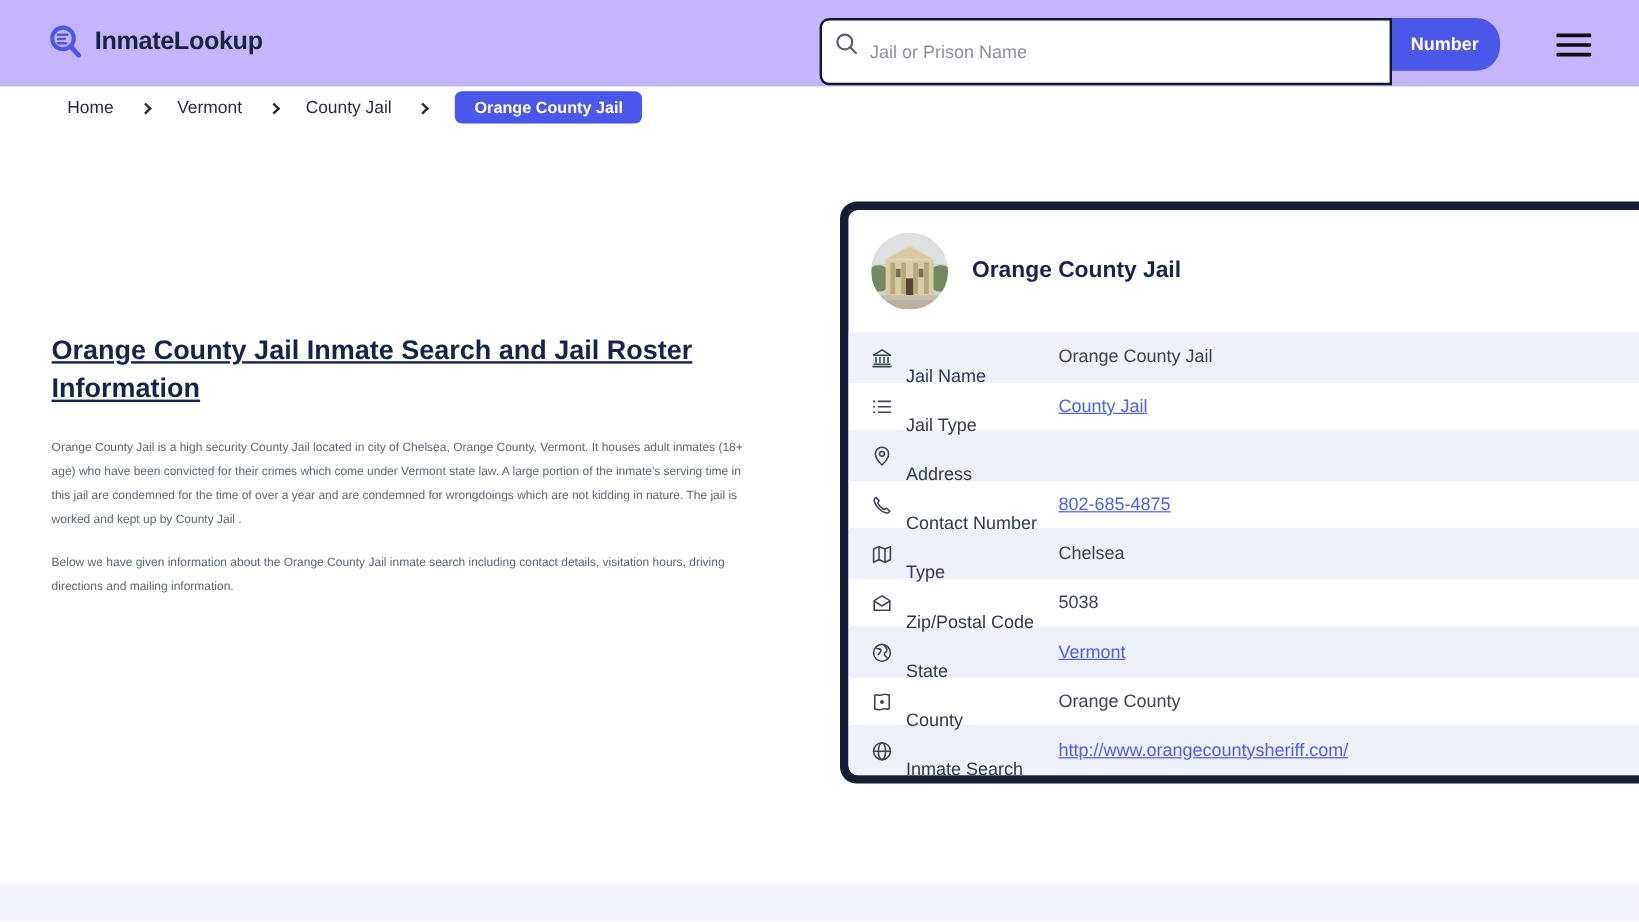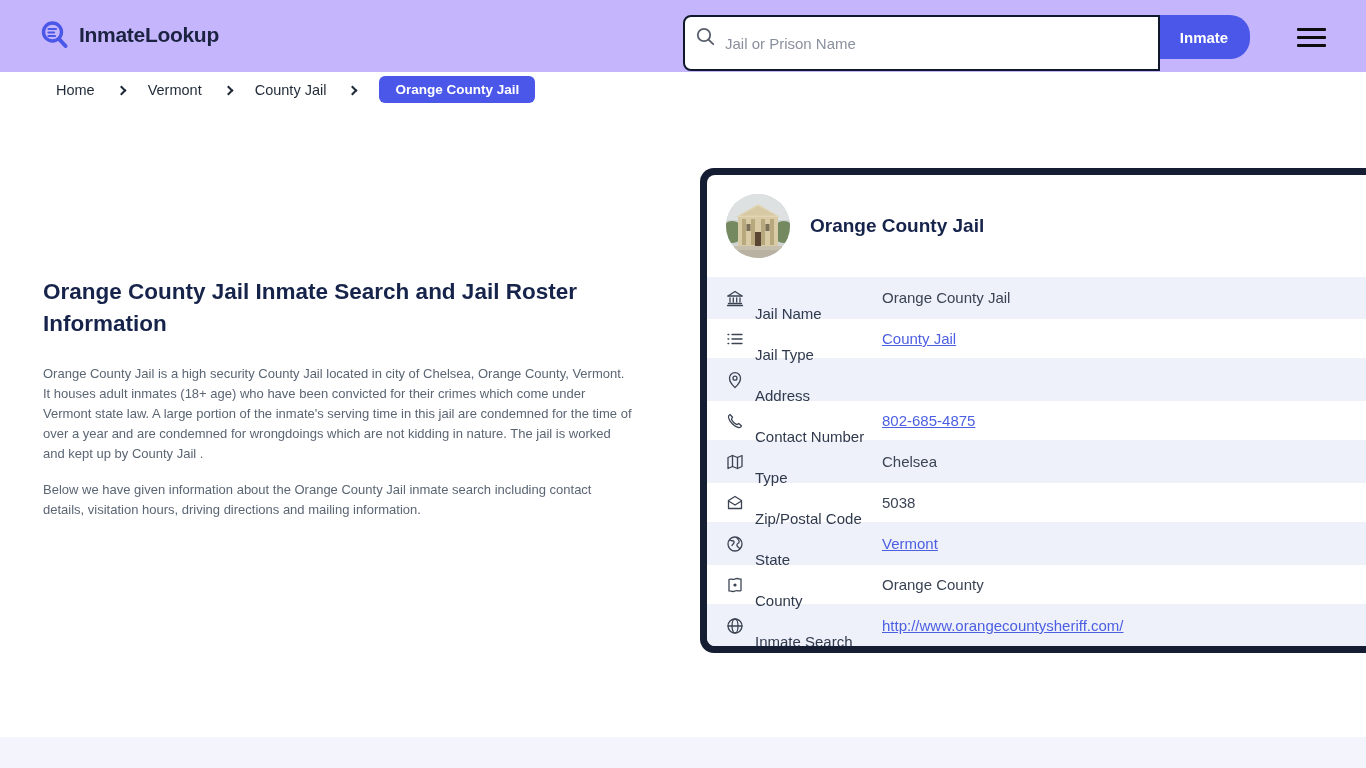--- a/index.html
+++ b/index.html
@@ -29,22 +29,22 @@
   
   .breadcrumb { position:absolute; left:56px; top:76px; display:flex; align-items:center; gap:23px; }
   .crumb { font-size:14.5px; color:#1f2937; cursor:pointer; }
   .chev { width:7px; height:7px; border-top:2.4px solid #1f2937; border-right:2.4px solid #1f2937;
           transform:rotate(45deg); margin-top:1px; }
   .crumb-badge { background:#4a57e8; color:#fff; font-size:13.5px; font-weight:700;
                  padding:6px 16px; border-radius:6px; cursor:pointer; }
 
   
   .article { position:absolute; left:43px; top:276px; width:592px; }
-  .article h1 { font-size:22.5px; line-height:32px; font-weight:700; color:#16234a; margin-bottom:24px; }
-  .article p { font-size:13px; line-height:20px; color:#5b6674; margin-bottom:16px; }
+  .article h1 { font-size:22.5px; line-height:32px; font-weight:700; color:#16234a; margin-bottom:24px;text-decoration:underline; }
+  .article p { font-size:10px; line-height:20px; color:#5b6674; margin-bottom:16px; }
 
   
   .card { position:absolute; left:700px; top:168px; width:700px; height:485px;
           background:#141d31; border-radius:14px; padding:7px; }
   .card-inner { background:#fff; width:100%; height:100%; border-radius:8px 0 0 8px; overflow:hidden; }
   .card-head { height:102px; display:flex; align-items:center; padding-left:19px; }
   .jail-photo { width:64px; height:64px; border-radius:50%; overflow:hidden; flex:0 0 64px; }
   .card-title { font-size:19px; font-weight:700; color:#16234a; margin-left:20px; }
 
   .info-row { height:41px; display:flex; align-items:center; padding-left:19px; font-size:15px; }
@@ -76,21 +76,21 @@
   </div>
 
   <div class="searchbar">
     <div class="search-input-wrap">
       <svg class="search-glyph" width="21" height="21" viewBox="0 0 21 21">
         <circle cx="9" cy="9" r="6.2" fill="none" stroke="#565e6b" stroke-width="1.8"></circle>
         <line x1="13.8" y1="13.8" x2="18.2" y2="18.2" stroke="#565e6b" stroke-width="1.8" stroke-linecap="round"></line>
       </svg>
       <input class="search-input" type="text" placeholder="Jail or Prison Name" style="">
     </div>
-    <button class="search-btn">Inmate</button>
+    <button class="search-btn">Number</button>
   </div>
 
   <div class="hamburger">
     <span></span>
       <span></span>
       <span></span>
   </div>
 </div>
 
 <div class="breadcrumb">

